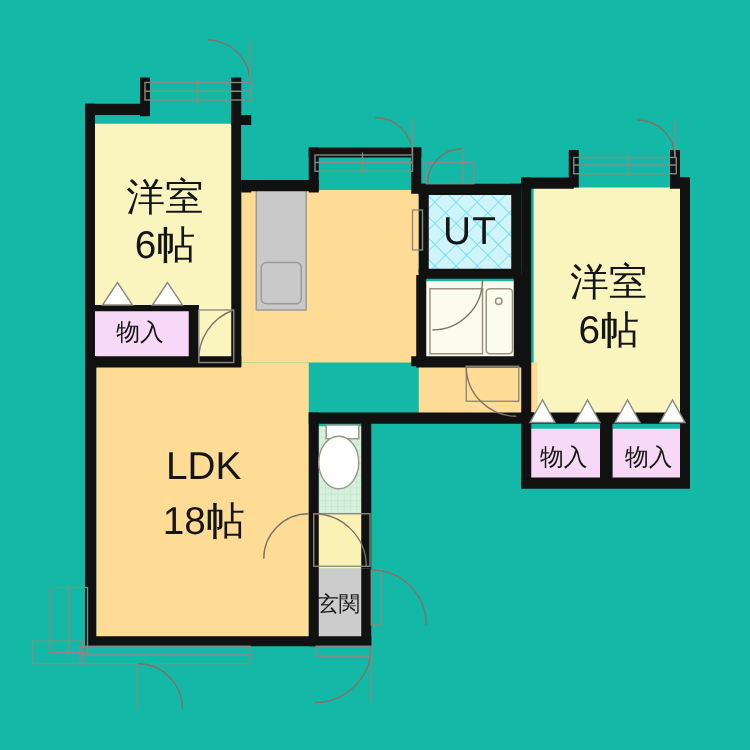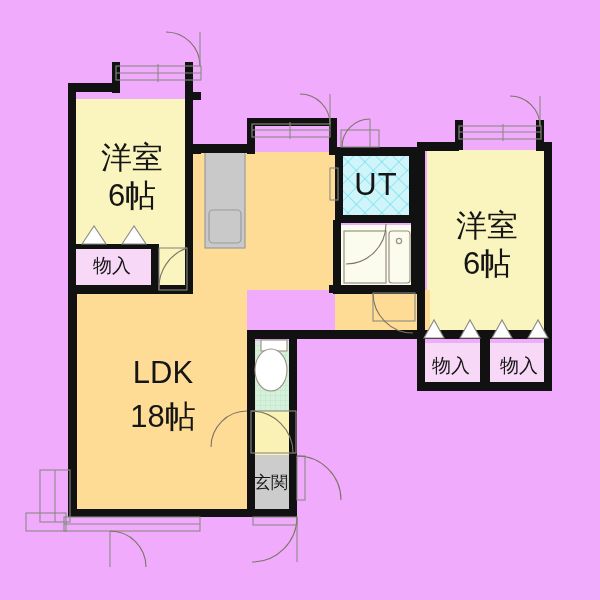--- a/index.html
+++ b/index.html
@@ -11,21 +11,21 @@
   body {
     width: 600px;
     height: 600px;
     font-family: "Liberation Sans", sans-serif;
     overflow: hidden;
   }
   #plan-root {
     position: relative;
     width: 600px;
     height: 600px;
-    background: #f0abfc;
+    background: #14b8a6;
   }
   svg#floorplan {
     display: block;
     width: 600px;
     height: 600px;
   }
   .room-label {
     font-family: "Liberation Sans", sans-serif;
     fill: #151515;
     text-anchor: middle;

